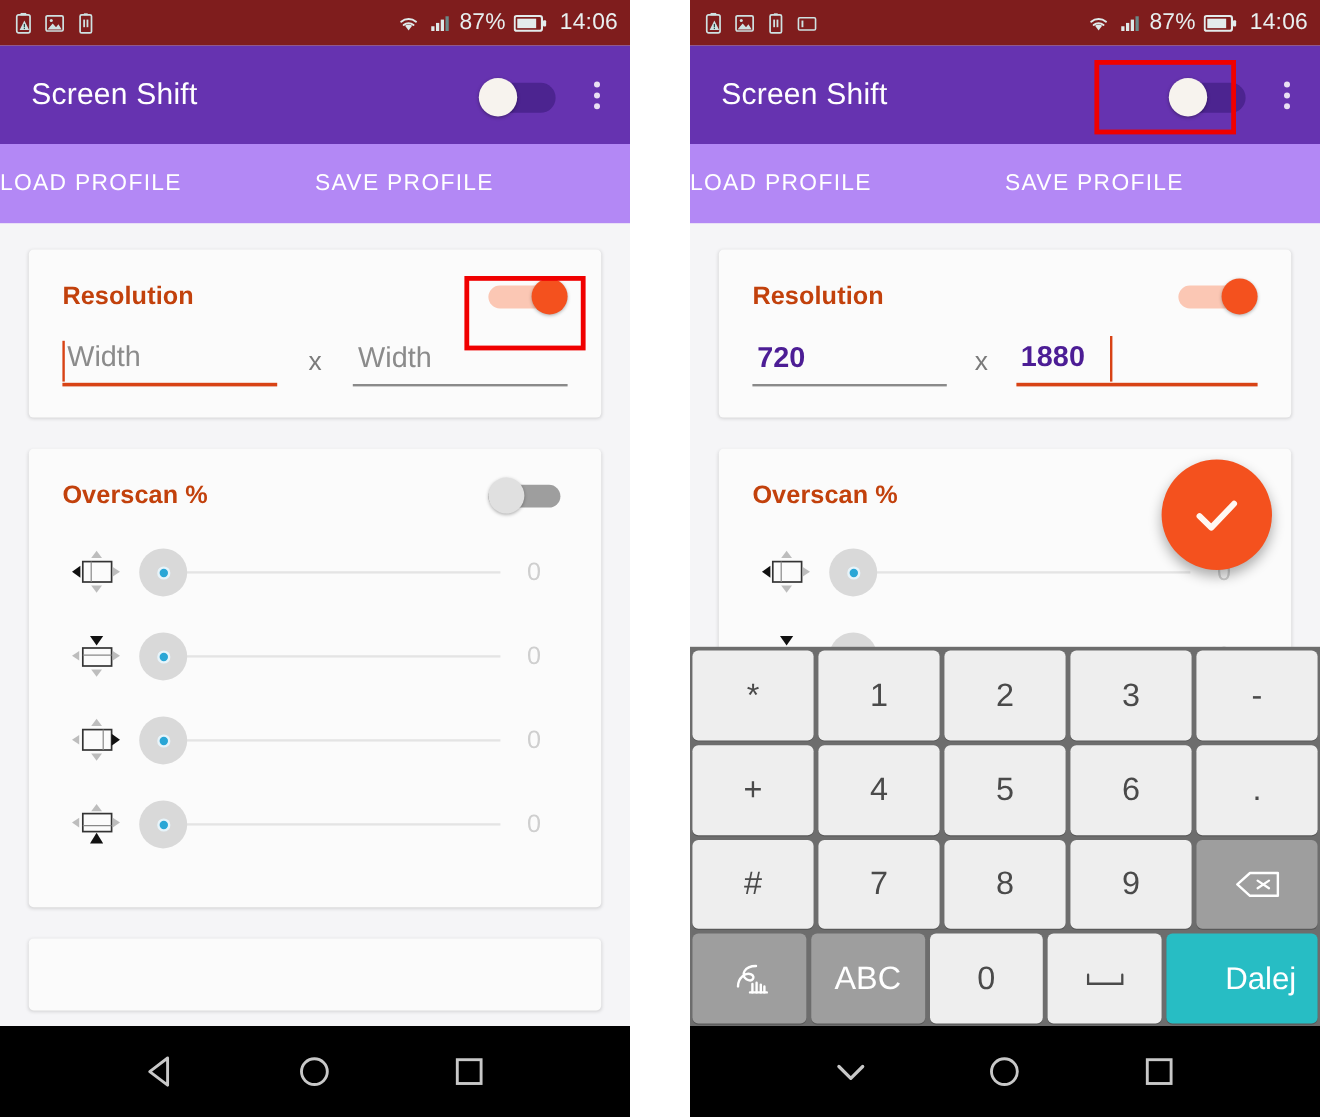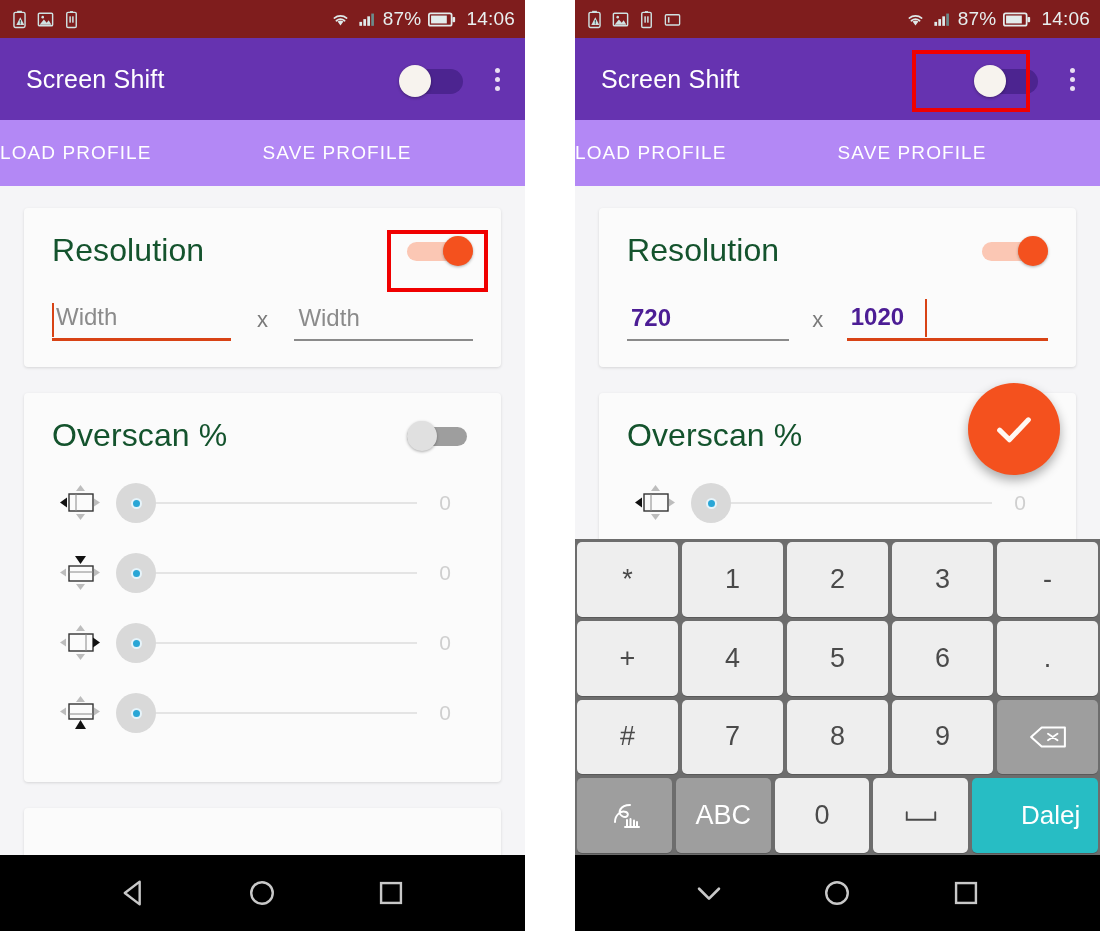--- a/index.html
+++ b/index.html
@@ -53,34 +53,34 @@
   .tab { flex: 1; color:#fff; font-size: 19px; letter-spacing: 1.1px; }
 
   
   .content { background:#f5f5f7; position: relative; height: 100%; }
   .card {
     background: #fbfbfb; border-radius: 4px; margin: 12px 24px;
     box-shadow: 0 1px 3px rgba(0,0,0,.13);
   }
   .card-pad { padding: 24px 28px 26px 28px; }
   .card-head { display:flex; align-items:center; }
-  .card-title { font-size: 32px; font-weight: normal; color:#14532d; letter-spacing:.1px; }
+  .card-title { font-size: 21px; font-weight: bold; color:#c2410c; letter-spacing:.1px; }
 
   
   .mswitch { margin-left:auto; position: relative; width: 66px; height: 30px; }
   .mswitch .mtrack { position:absolute; top: 6px; left: 0; width: 60px; height: 19px; border-radius:10px; }
   .mswitch .mthumb { position:absolute; top: 0; width: 30px; height: 30px; border-radius:50%;
                      box-shadow: 0 1px 3px rgba(0,0,0,.3); }
   .mswitch.on  .mtrack { background: #fbc7b4; }
   .mswitch.on  .mthumb { background: #f4511e; right: 0; }
   .mswitch.off .mtrack { background: #9e9e9e; }
   .mswitch.off .mthumb { background: #e0e0e0; left: 0; }
 
   
-  .res-row { display:flex; align-items:flex-end; margin-top: 34px; }
+  .res-row { display:flex; align-items:flex-end; margin-top: 22px; }
   .field { position: relative; }
   .field .ftext { font-size: 24px; padding: 0 2px 7px 4px; min-height: 34px; white-space:nowrap; }
   .field .funder { height: 2px; width: 100%; }
   .field.placeholder .ftext { color:#8b8b8b; }
   .field.filled .ftext { color:#4c1d95;font-weight:bold; }
   .field.focused .funder { background:#d84315; height: 3px; }
   .field.blurred .funder { background:#8a8a8a; height: 2px; }
   .caret { position:absolute; width: 2px; background:#d84315; }
   .caret-left { left: 0; bottom: 4px; height: 34px; }
   .xsep { font-size: 22px; color:#7a7a7a; padding: 0 0 8px 0; text-align:center; }
@@ -417,21 +417,21 @@
               <div class="mthumb"></div>
             </div>
           </div>
           <div class="res-row">
             <div class="field filled blurred" style="width:185px;">
               <div class="ftext">720</div>
               <div class="funder"></div>
             </div>
             <div class="xsep" style="width:66px;">x</div>
             <div class="field filled focused" style="width:230px;position:relative;">
-              <div class="ftext">1020</div>
+              <div class="ftext">1880</div>
               <div class="caret" style="left:78px; bottom:4px; height:38px;"></div>
               <div class="funder"></div>
             </div>
           </div>
         </div>
       </div>
 
       <div class="card" style="margin-top:26px;position:relative;">
         <div class="card-pad" style="padding-bottom:34px;">
           <div class="card-head">

